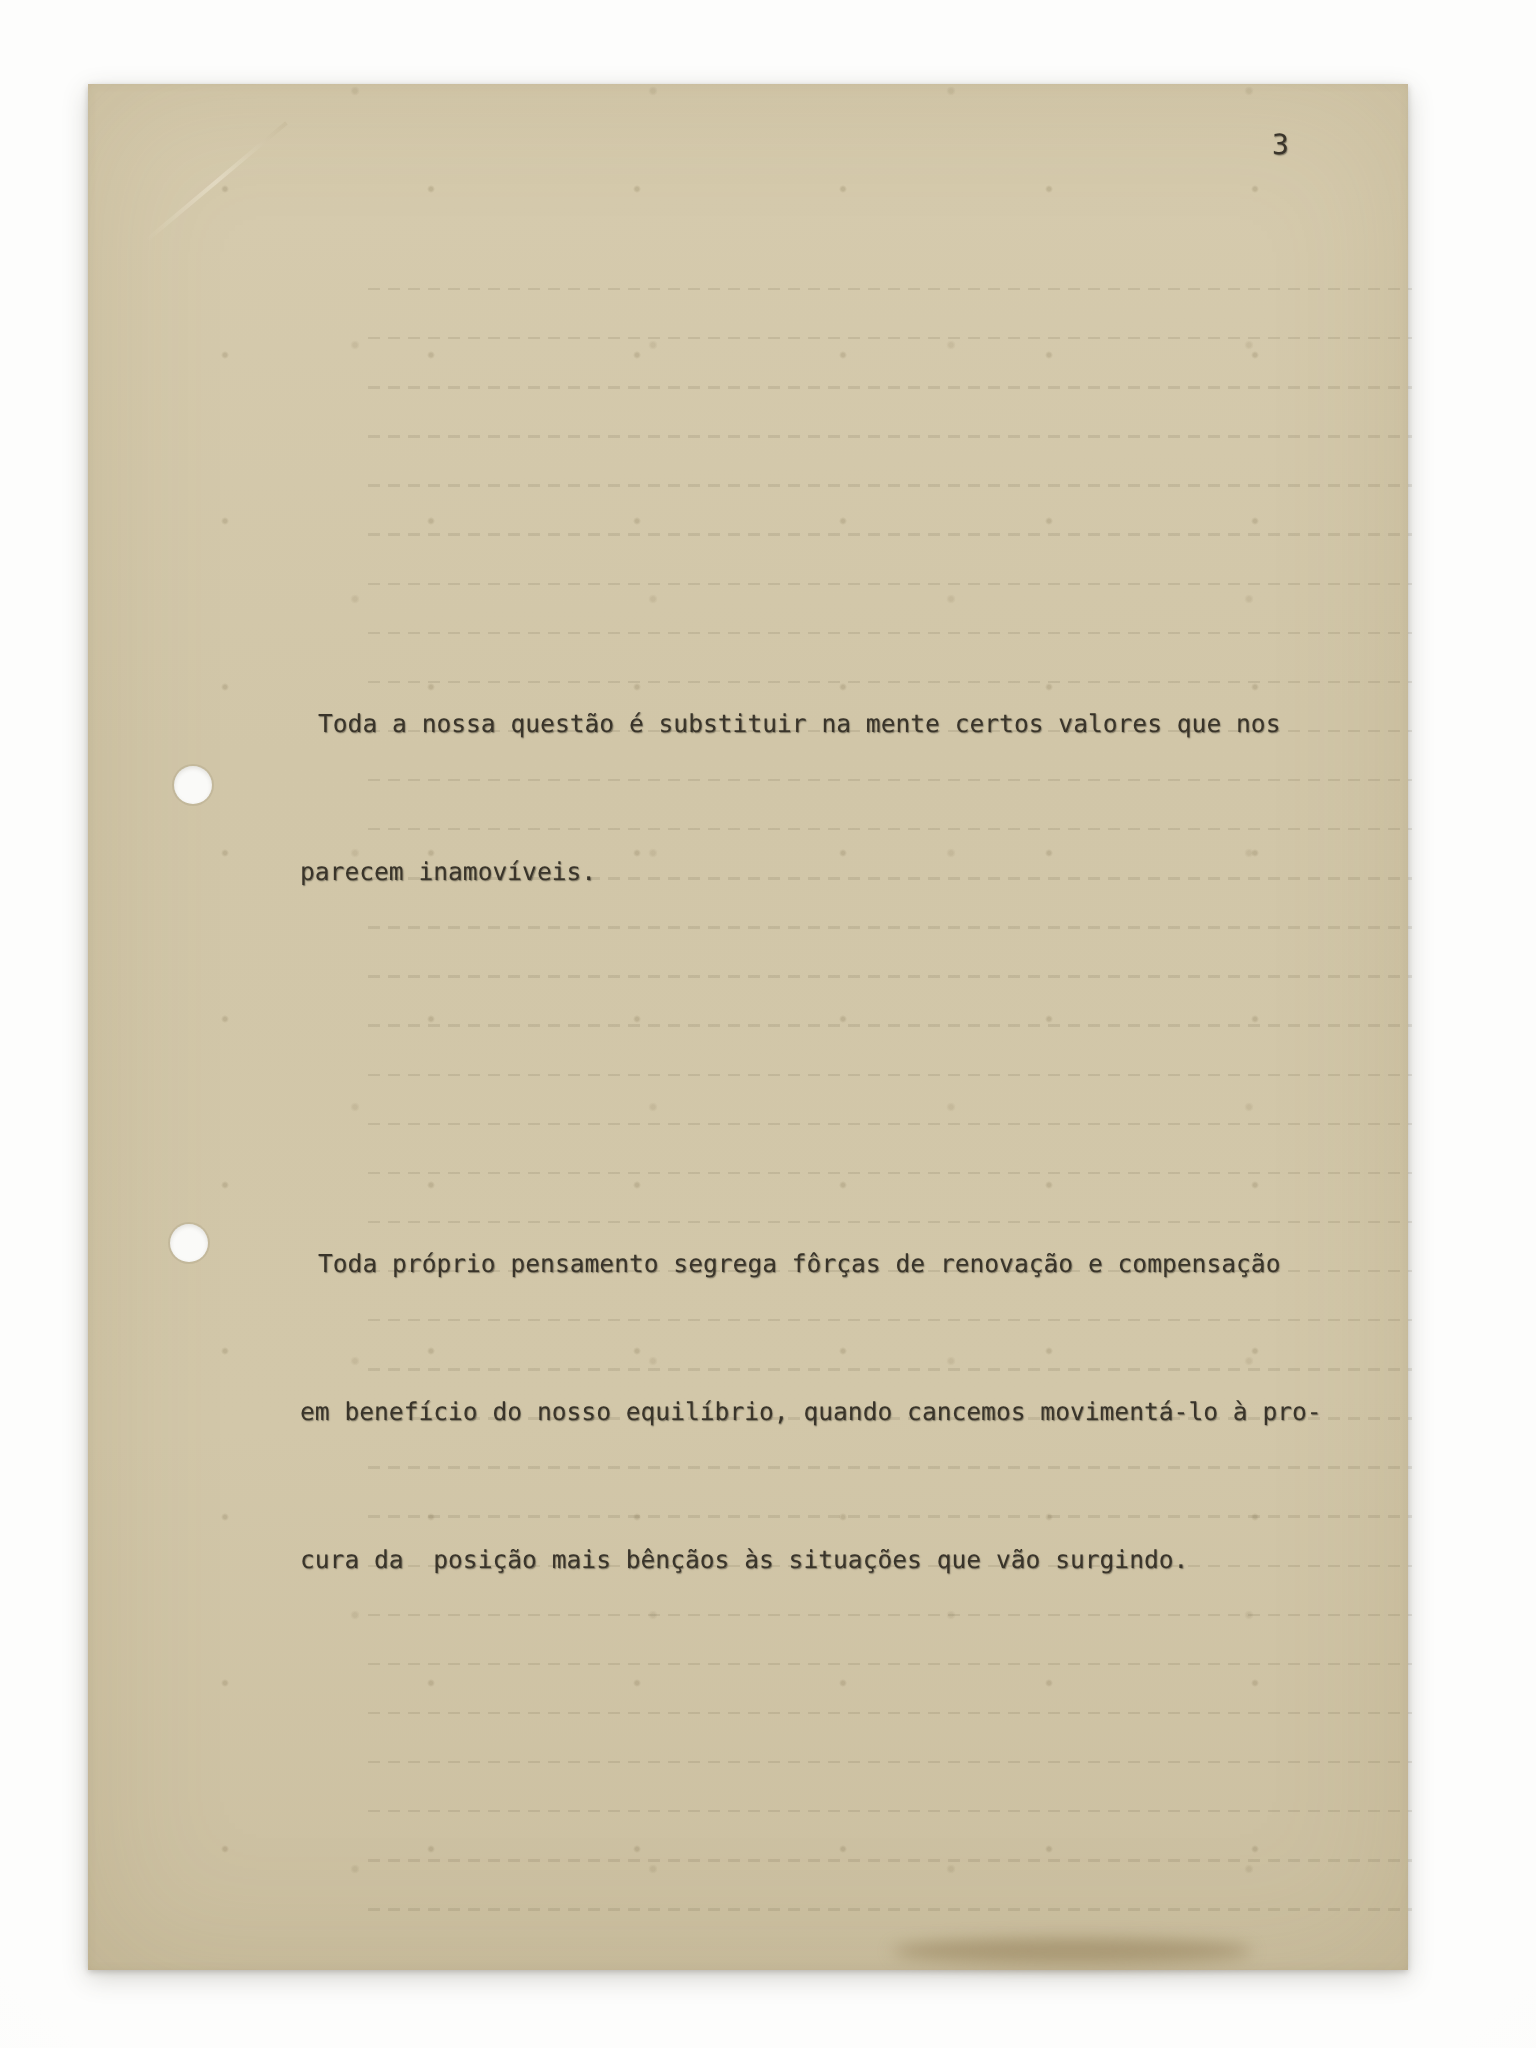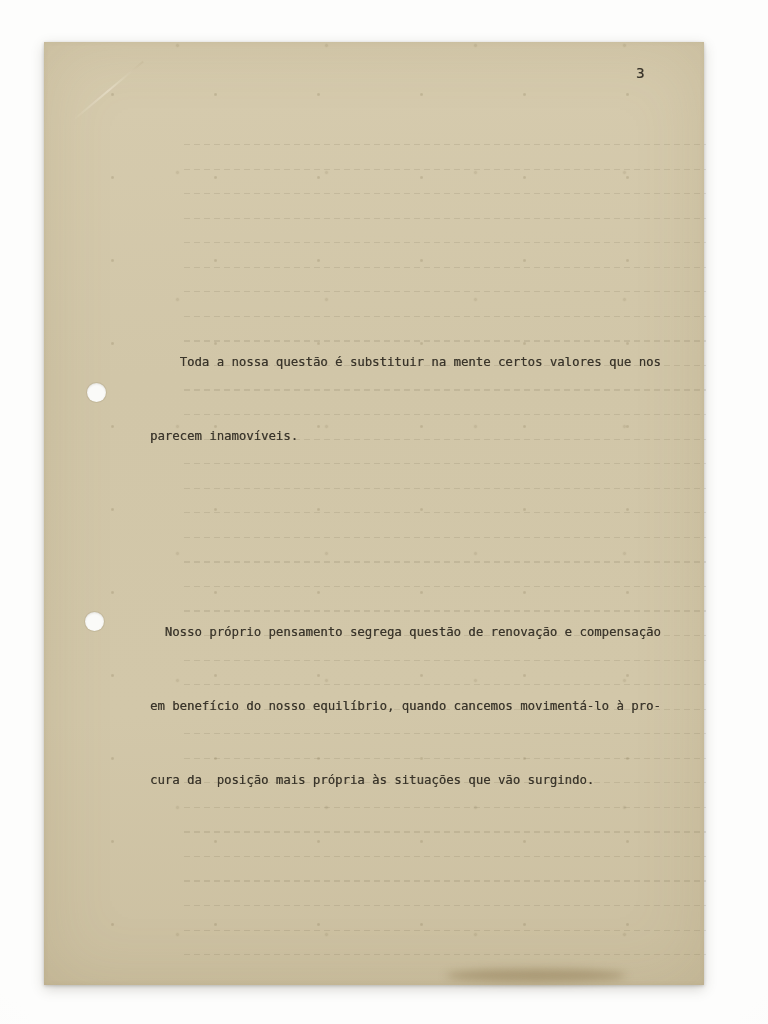--- a/index.html
+++ b/index.html
@@ -31,21 +31,21 @@
     font-size:14px; color:#3a352b;
     text-shadow: 0.4px 0.4px 0.6px rgba(50,45,35,0.55);
   }
   .textblock {
     position:absolute; left:106px; top:63px;
     font-size:12.3px; line-height:24.55px;
     color:#39342a; white-space:pre;
     text-shadow: 0.4px 0.4px 0.6px rgba(50,45,35,0.55);
   }
   .ln { height:24.55px; }
-  .first { padding-left:9px;text-align:right; }
+  .first { padding-left:9px; }
   .dashfirst { padding-left:2px; }
   
   .bleed {
     position:absolute; left:140px; top:86px; width:522px; height:842px;
     background: repeating-linear-gradient(
       to bottom,
       transparent 0 16px,
       rgba(95,85,58,0.38) 16px 17.2px,
       transparent 17.2px 24.55px);
     -webkit-mask-image: repeating-linear-gradient(to right, #000 0 6px, transparent 6px 10px);
@@ -88,23 +88,23 @@
 
       <div class="para">
       </div>
 
       <div class="para">
         <div class="ln first">Toda a nossa questão é substituir na mente certos valores que nos</div>
         <div class="ln">parecem inamovíveis.</div>
       </div>
 
       <div class="para">
-        <div class="ln first">Nosso próprio pensamento segrega questão de renovação e compensação</div>
+        <div class="ln first">Toda próprio pensamento segrega fôrças de renovação e compensação</div>
         <div class="ln">em benefício do nosso equilíbrio, quando cancemos movimentá-lo à pro-</div>
-        <div class="ln">cura da  posição mais própria às situações que vão surgindo.</div>
+        <div class="ln">cura da  posição mais bênçãos às situações que vão surgindo.</div>
       </div>
 
       
 
       
 
       
 
       
 

